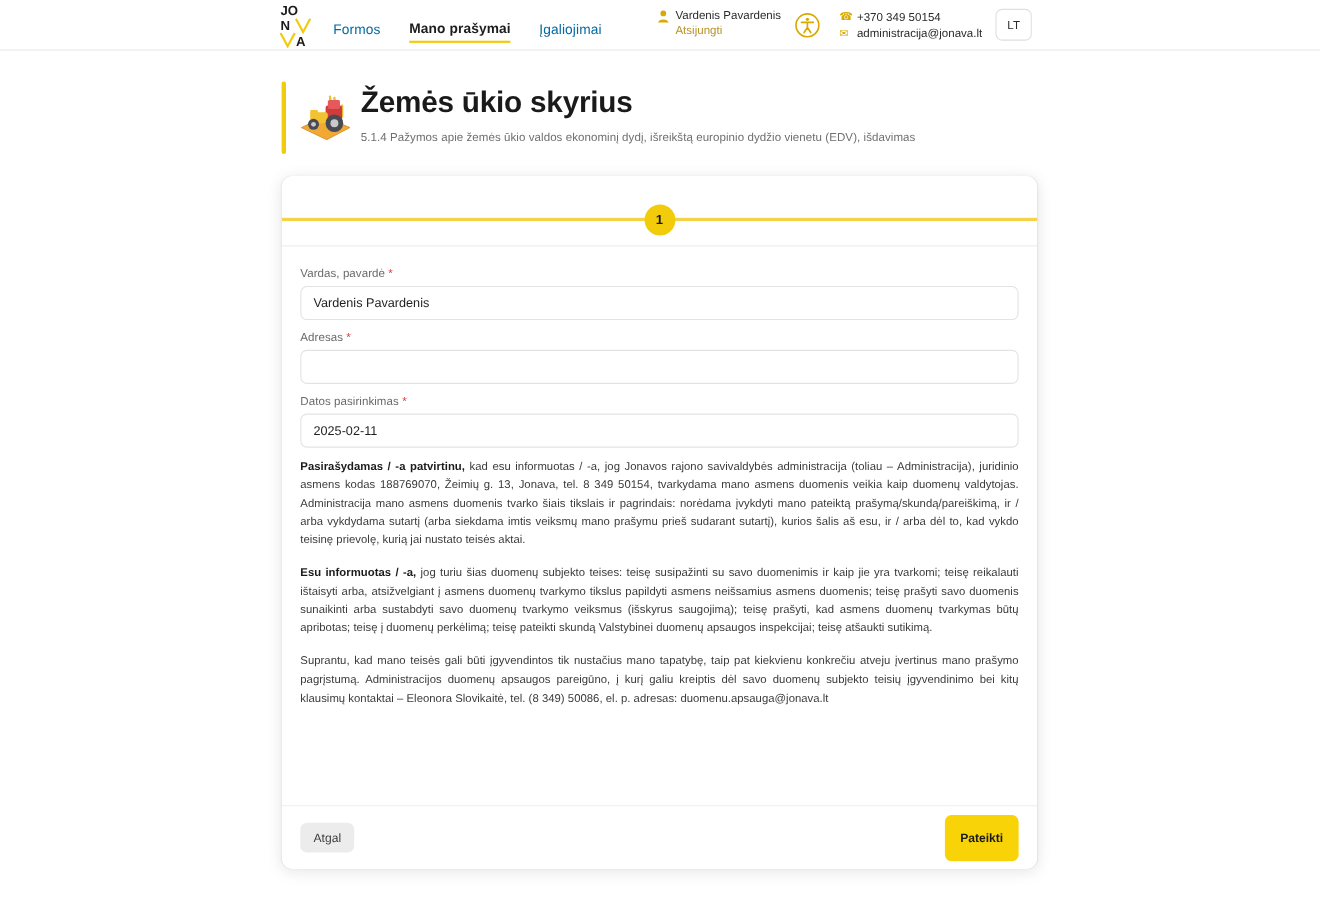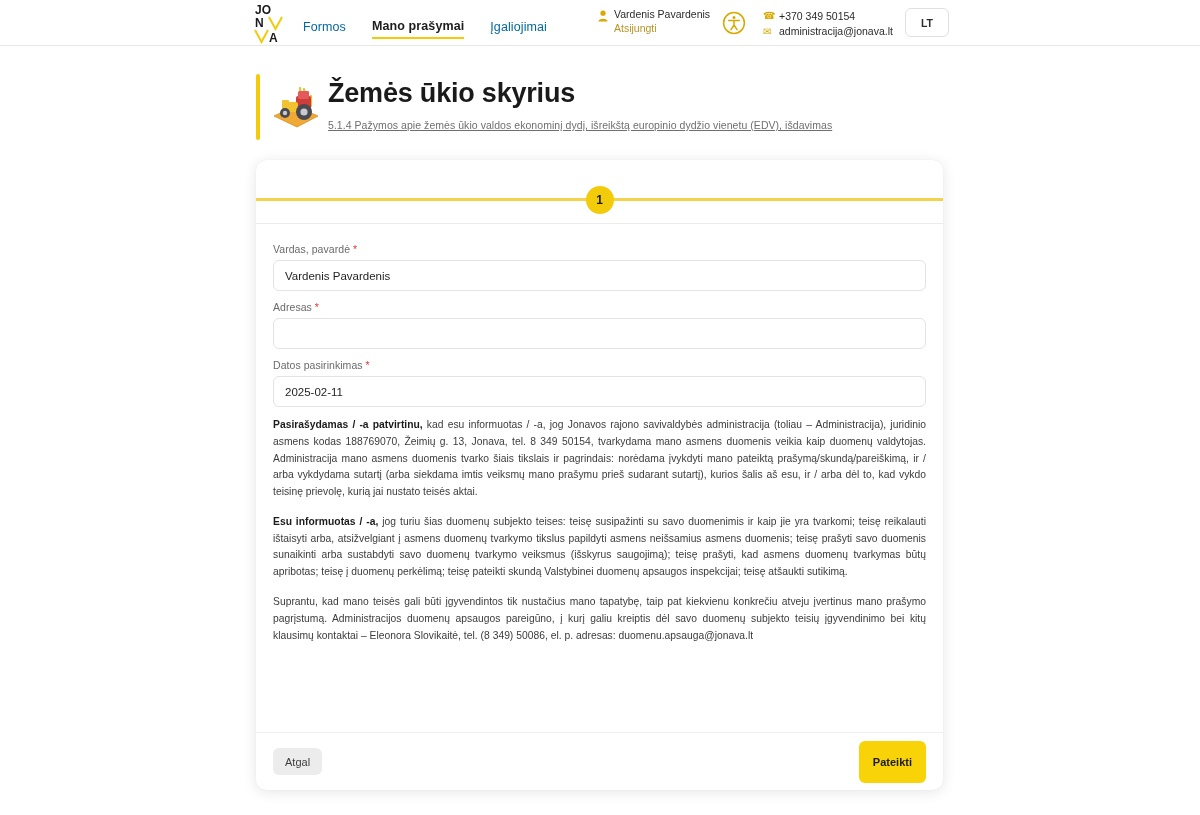--- a/index.html
+++ b/index.html
@@ -80,26 +80,26 @@
   .contact-row {
     display: flex; align-items: center; gap: 5px;
     font-size: 10.5px; color: #2b2b2b;
     white-space: nowrap;
   }
   .contact-row .glyph { color: #D9A900; font-size: 10px; width: 11px; display: inline-block; }
 
   .lang-btn {
     position: absolute;
     left: 905px; top: 8px;
-    width: 44px; height: 29px;
+    width: 33px; height: 29px;
     border: 1px solid #e0e0e0;
     border-radius: 6px;
     background: #fff;
     font-size: 10.5px;
-    font-weight: bold;
+    font-weight: normal;
     color: #2b2b2b;
     display: flex; align-items: center; justify-content: center;
     cursor: pointer;
   }
 
   
   .page-head {
     position: absolute;
     left: 256px; top: 74px;
     display: flex;
@@ -123,21 +123,20 @@
     color: #1a1a1a;
     letter-spacing: -.2px;
     line-height: 1.15;
     margin: 0;
   }
   .page-sub {
     font-size: 10.5px;
     color: #6f6f6f;
     margin-top: 10px;
     letter-spacing: .05px;
-    text-decoration: underline;
   }
 
   
   .card {
     position: absolute;
     left: 256px; top: 160px;
     width: 687px; height: 630px;
     background: #ffffff;
     border-radius: 10px;
     box-shadow: 0 2px 14px rgba(0,0,0,.10), 0 0 1px rgba(0,0,0,.10);

